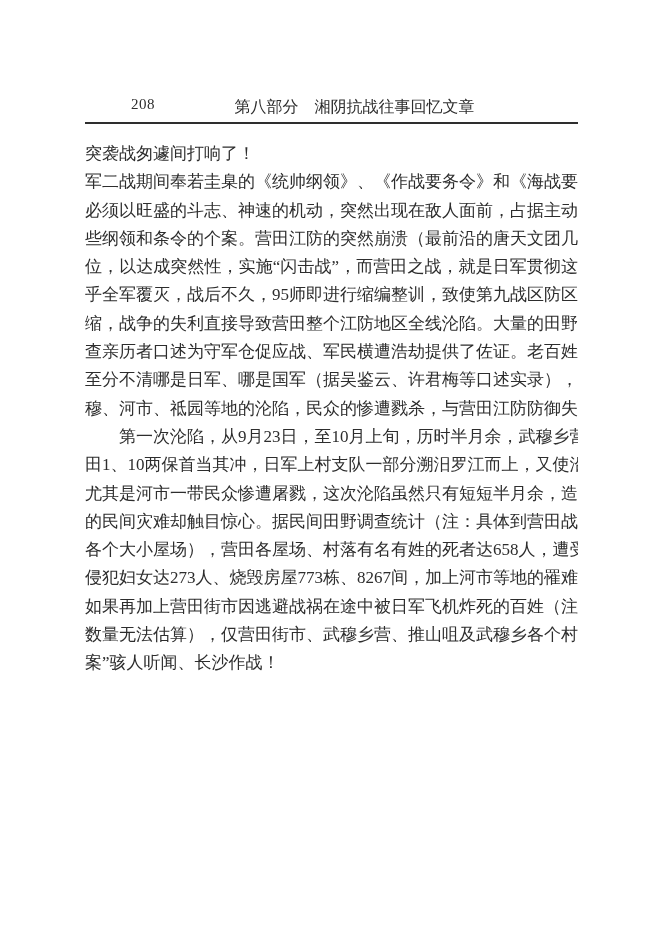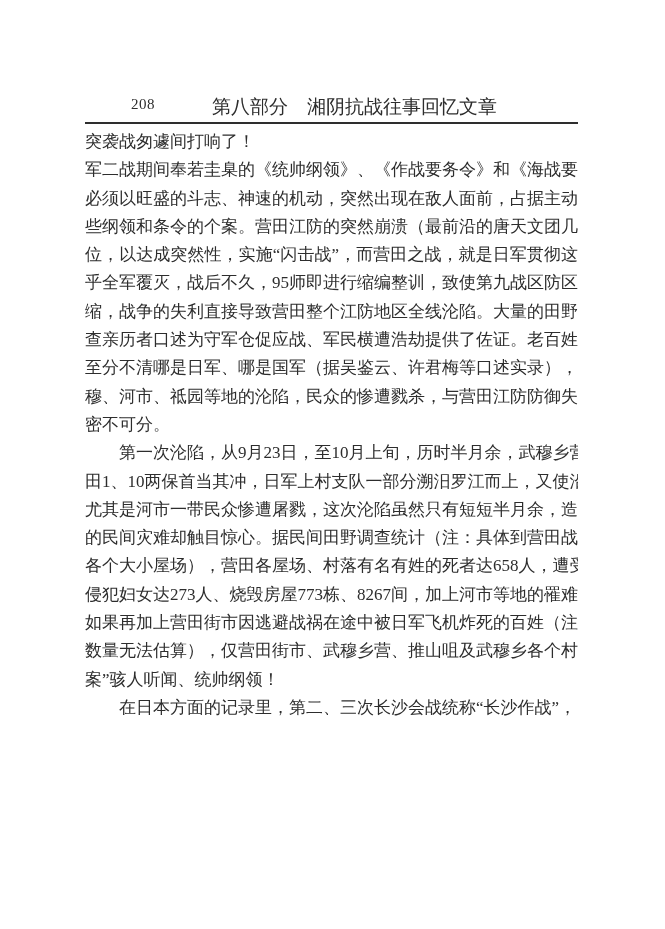--- a/index.html
+++ b/index.html
@@ -28,32 +28,32 @@
   }
   .page-number {
     position: absolute;
     left: 0;
     top: 0;
     font-size: 15px;
     letter-spacing: 0.5px;
   }
   .header-title {
     text-align: center;
-    font-size: 19px;
+    font-size: 16px;
     line-height: 22px;
     white-space: nowrap;
   }
   .header-rule {
     border: none;
     border-top: 2px solid #2e2e2e;
     margin: 4px 0 0 0;
     width: 100%;
   }
   .body-text {
-    margin-top: 4px;
+    margin-top: 16px;
     font-size: 17px;
   }
   .line {
     height: 28.3px;
     line-height: 28.3px;
     white-space: nowrap;
     text-align: justify;
     text-align-last: justify;
     overflow: hidden;
   }
@@ -77,25 +77,23 @@
     <div class="line end">突袭战匆遽间打响了！</div>
     <div class="line">军二战期间奉若圭臬的《统帅纲领》、《作战要务令》和《海战要务</div>
     <div class="line">必须以旺盛的斗志、神速的机动，突然出现在敌人面前，占据主动地</div>
     <div class="line">些纲领和条令的个案。营田江防的突然崩溃（最前沿的唐天文团几</div>
     <div class="line">位，以达成突然性，实施“闪击战”，而营田之战，就是日军贯彻这</div>
     <div class="line">乎全军覆灭，战后不久，95师即进行缩编整训，致使第九战区防区紧</div>
     <div class="line">缩，战争的失利直接导致营田整个江防地区全线沦陷。大量的田野调</div>
     <div class="line">查亲历者口述为守军仓促应战、军民横遭浩劫提供了佐证。老百姓甚</div>
     <div class="line">至分不清哪是日军、哪是国军（据吴鉴云、许君梅等口述实录），武</div>
     <div class="line">穆、河市、祗园等地的沦陷，民众的惨遭戮杀，与营田江防防御失利</div>
-    <div class="line end">密不可分。</div>
     <div class="line indent">第一次沦陷，从9月23日，至10月上旬，历时半月余，武穆乡营</div>
     <div class="line">田1、10两保首当其冲，日军上村支队一部分溯汨罗江而上，又使沿途</div>
     <div class="line">尤其是河市一带民众惨遭屠戮，这次沦陷虽然只有短短半月余，造成</div>
     <div class="line">的民间灾难却触目惊心。据民间田野调查统计（注：具体到营田战时</div>
     <div class="line">各个大小屋场），营田各屋场、村落有名有姓的死者达658人，遭受性</div>
     <div class="line">侵犯妇女达273人、烧毁房屋773栋、8267间，加上河市等地的罹难数</div>
     <div class="line">如果再加上营田街市因逃避战祸在途中被日军飞机炸死的百姓（注：</div>
     <div class="line">数量无法估算），仅营田街市、武穆乡营、推山咀及武穆乡各个村</div>
-    <div class="line end">案”骇人听闻、统帅纲领！</div>
-    <div class="line indent end">在日本方面的记录里，第二、三次长沙会战统称“长沙作战”，</div>
+    <div class="line end">案”骇人听闻、长沙作战！</div>
   </div>
 </div>
 
 </body></html>

